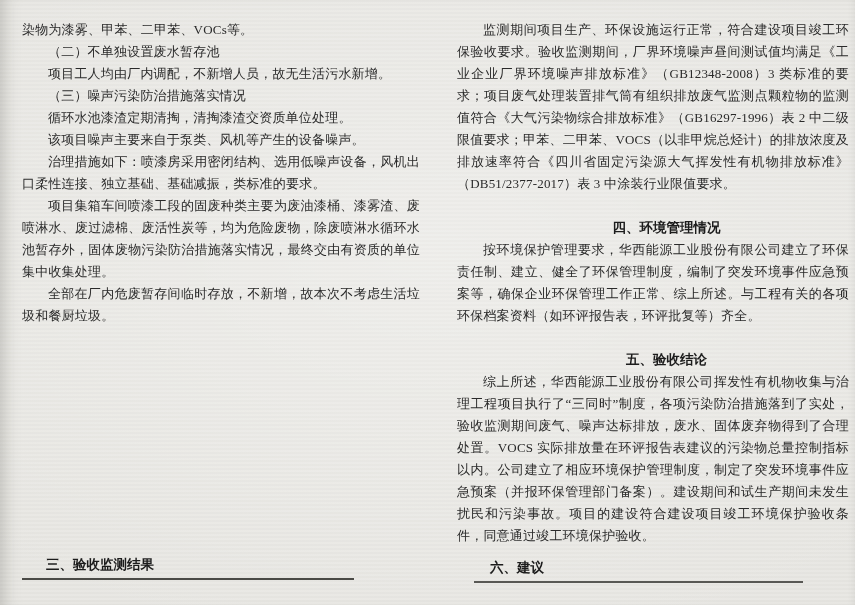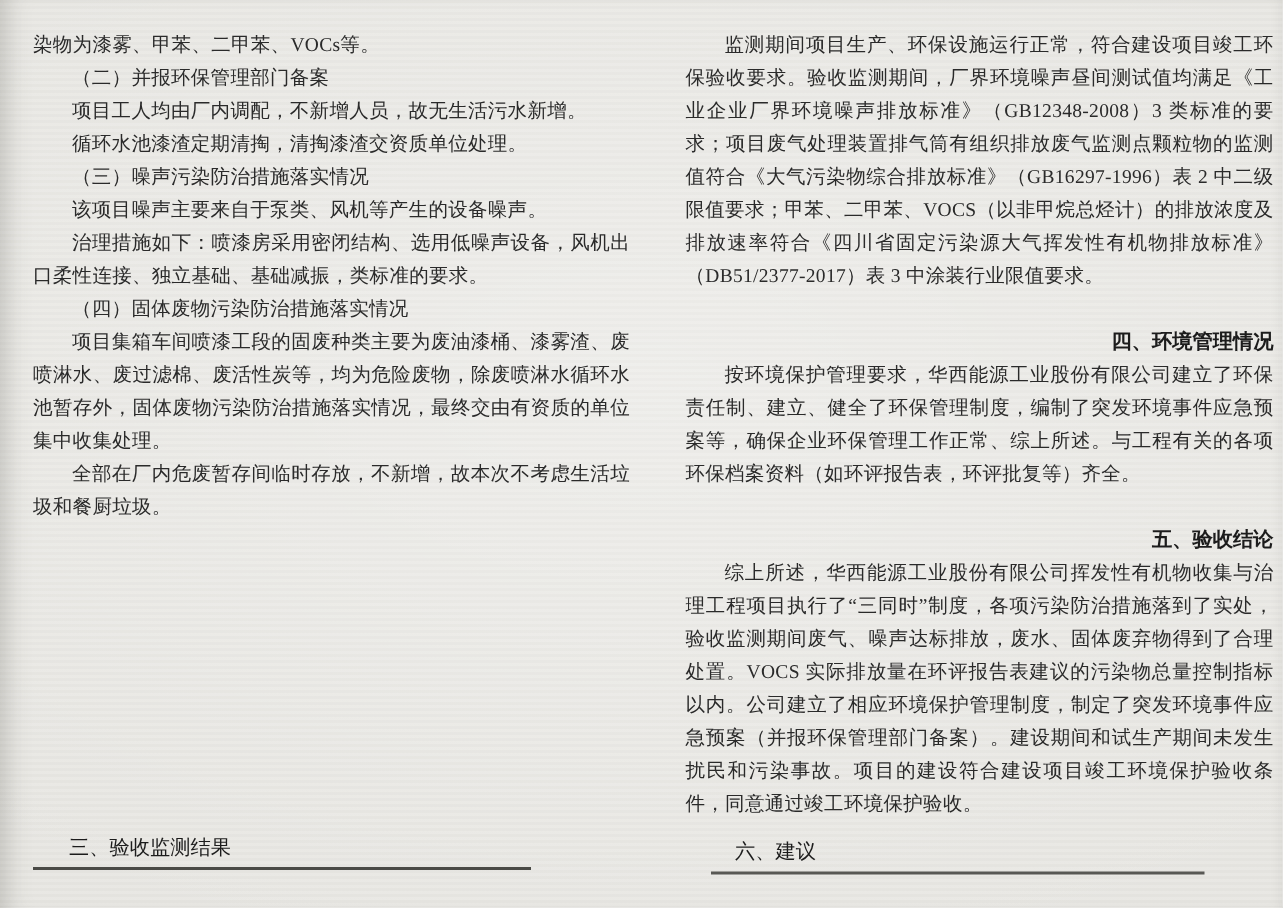--- a/index.html
+++ b/index.html
@@ -27,53 +27,52 @@
     letter-spacing:0.2px;
   }
   .flush { text-indent:0; }
   .section {
     margin:22px 0 0 0;
     font-family:"Liberation Sans","DejaVu Sans",sans-serif;
     font-weight:bold;
     font-size:13.5px;
     line-height:22px;
     text-indent:2em;
-    text-align:right;
+    text-align:center;
     color:#1c1c1c;
   }
   .footer-block { position:absolute; }
   .footer-left  { left:22px;  top:556px; width:398px; }
   .footer-right { left:457px; top:559px; width:392px; }
   .footer-title {
     font-family:"Liberation Sans","DejaVu Sans",sans-serif;
-    font-weight:normal;
+    font-weight:bold;
     font-size:13.5px;
     line-height:18px;
     color:#1c1c1c;
   }
   .footer-left  .footer-title { margin-left:24px; }
   .footer-right .footer-title { margin-left:33px; }
   .rule { border:0; border-top:2px solid #4a4a46; margin:4px 0 0 0; }
   .footer-left  .rule { width:332px; margin-left:0; }
   .footer-right .rule { width:329px; margin-left:17px; border-top-color:#585854; }
 </style>
 </head>
 <body>
 
 <div class="scan">
 
   <div class="col col-left">
     <p class="para flush">染物为漆雾、甲苯、二甲苯、VOCs等。</p>
-    <p class="para">（二）并报环保管理部门备案</p>
+    <p class="para">（二）不单独设置废水暂存池</p>
     <p class="para">项目工人均由厂内调配，不新增人员，故无生活污水新增。</p>
+    <p class="para">（三）噪声污染防治措施落实情况</p>
     <p class="para">循环水池漆渣定期清掏，清掏漆渣交资质单位处理。</p>
-    <p class="para">（三）噪声污染防治措施落实情况</p>
     <p class="para">该项目噪声主要来自于泵类、风机等产生的设备噪声。</p>
     <p class="para">治理措施如下：喷漆房采用密闭结构、选用低噪声设备，风机出口柔性连接、独立基础、基础减振，类标准的要求。</p>
-    <p class="para">（四）固体废物污染防治措施落实情况</p>
     <p class="para">项目集箱车间喷漆工段的固废种类主要为废油漆桶、漆雾渣、废喷淋水、废过滤棉、废活性炭等，均为危险废物，除废喷淋水循环水池暂存外，固体废物污染防治措施落实情况，最终交由有资质的单位集中收集处理。</p>
     <p class="para">全部在厂内危废暂存间临时存放，不新增，故本次不考虑生活垃圾和餐厨垃圾。</p>
   </div>
 
   <div class="footer-block footer-left">
     <div class="footer-title">三、验收监测结果</div>
     <hr class="rule">
   </div>
 
   <div class="col col-right">

